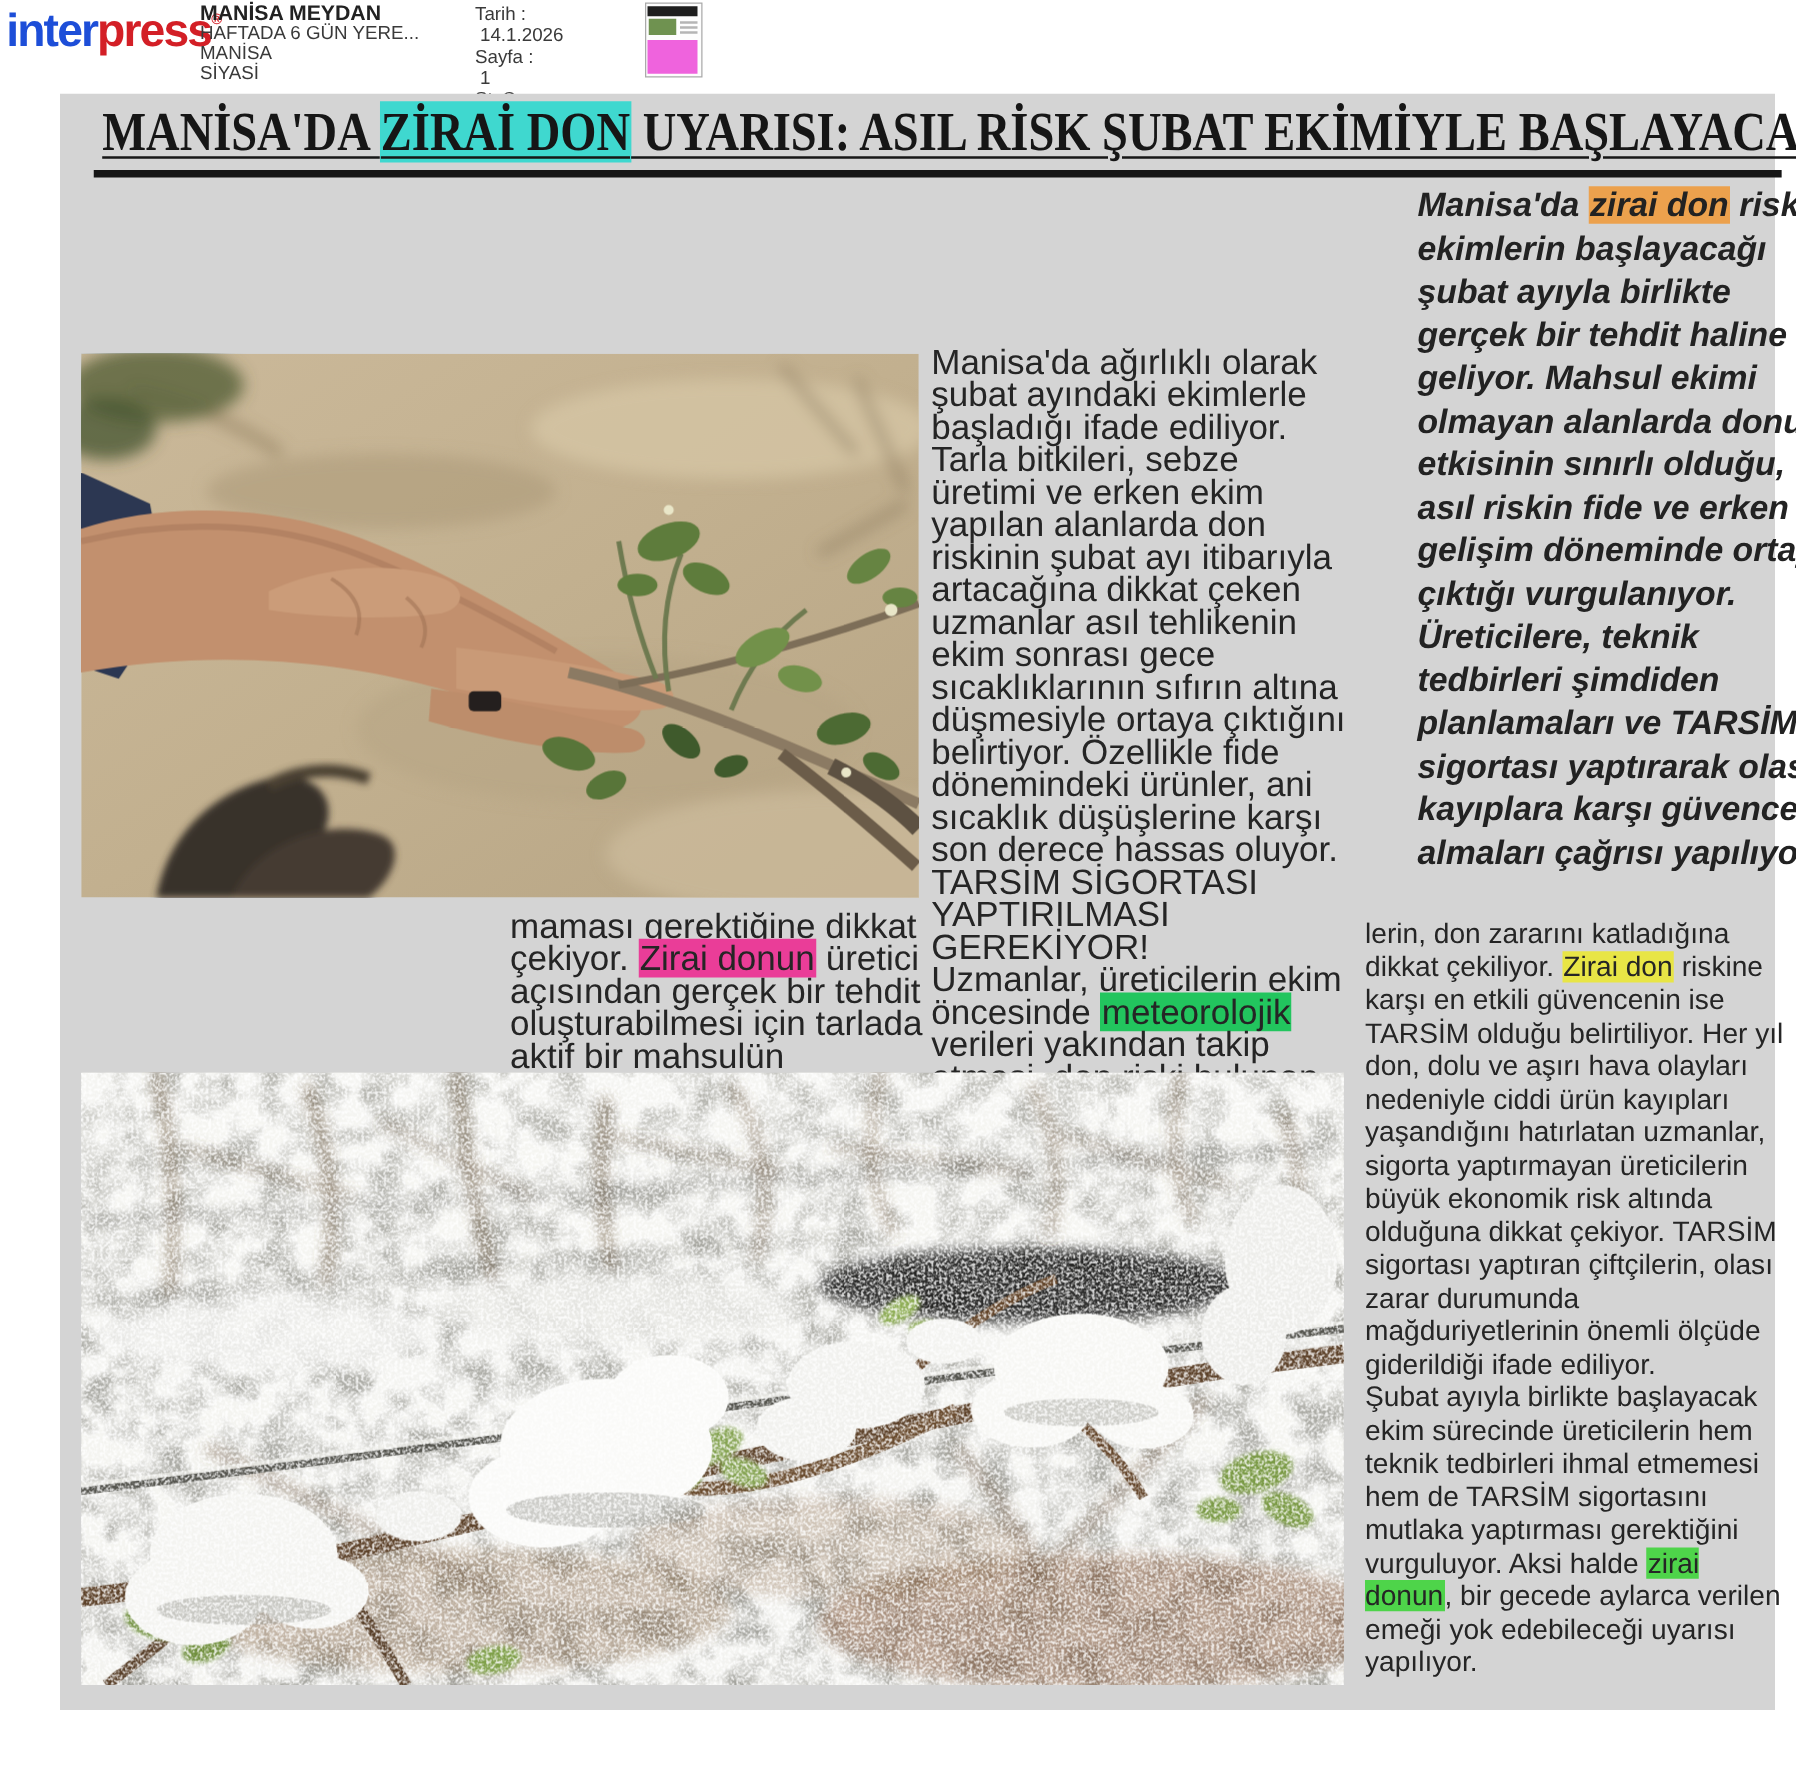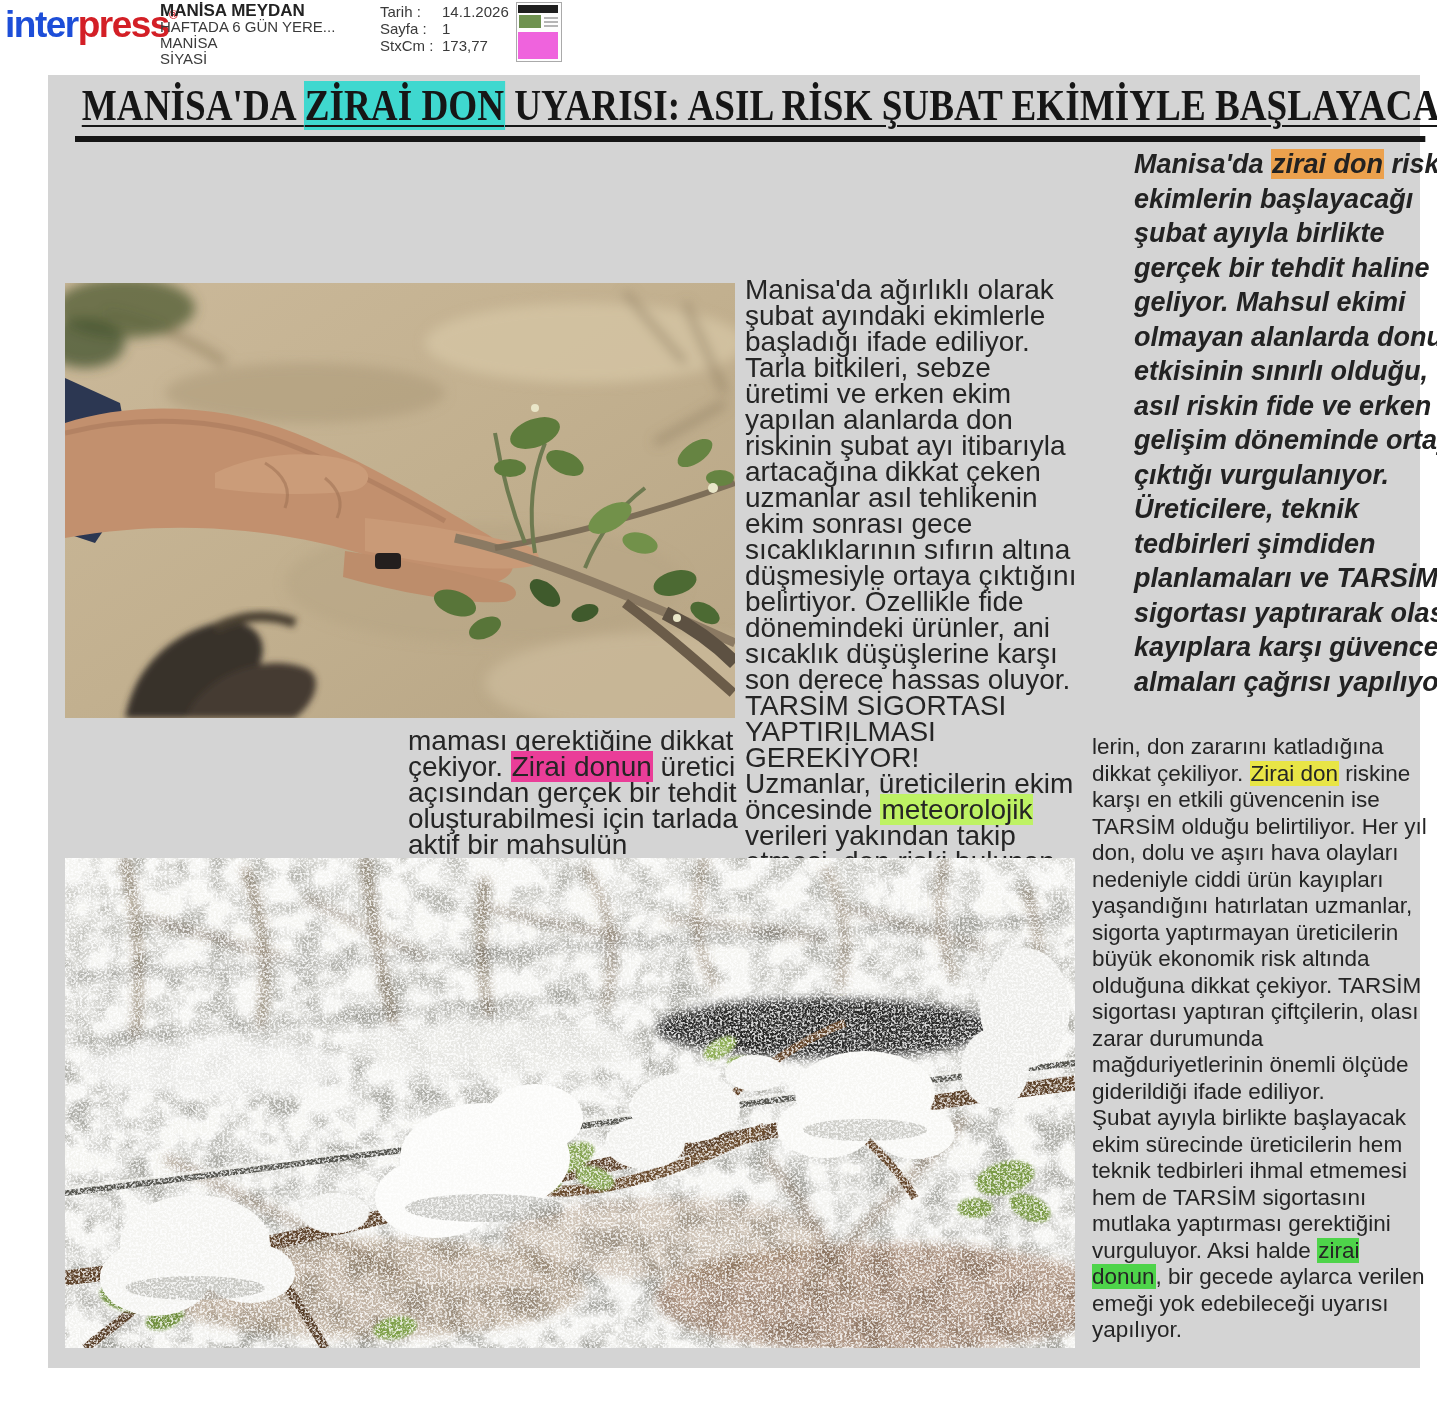--- a/index.html
+++ b/index.html
@@ -10,21 +10,21 @@
   }
   
   .hdr{position:absolute;left:0;top:0;width:1437px;height:75px;background:#fff;}
   .logo{position:absolute;left:5px;top:6px;font-size:37px;font-weight:bold;letter-spacing:-1.5px;line-height:1;}
   .logo .lg1{color:#1d4ed8;}
   .logo .lg2{color:#d31f26;}
   .logo sup{font-size:12px;color:#d31f26;vertical-align:18px;}
   .pub{position:absolute;left:160px;top:3px;font-size:15px;line-height:16px;color:#3a3a3a;}
   .pub .pname{font-size:17px;font-weight:bold;color:#222;}
   .meta{position:absolute;left:380px;top:3px;font-size:15px;line-height:17px;color:#3a3a3a;}
-  .meta .mrow{display:flex;}
+  .meta .mrow{display:flex;flex-direction:column;}
   .meta .mlabel{width:58px;}
   .meta .mval{padding-left:4px;}
   .thumb{position:absolute;left:516px;top:2px;width:44px;height:58px;background:#fdfdfd;border:1px solid #aaa;overflow:hidden;}
   .thumb .t-bar{position:absolute;left:1px;top:2px;width:40px;height:8px;background:#1e1e1e;}
   .thumb .t-img{position:absolute;left:2px;top:12px;width:22px;height:13px;background:#6f9250;}
   .thumb .t-l1,.thumb .t-l2,.thumb .t-l3{position:absolute;right:3px;width:14px;height:2px;background:#b5b5b5;}
   .thumb .t-l1{top:14px}.thumb .t-l2{top:18px}.thumb .t-l3{top:22px}
   .thumb .t-pink{position:absolute;left:1px;top:29px;width:40px;height:27px;background:#ef63dd;}
   
   .page{position:absolute;left:48px;top:75px;width:1372px;height:1293px;background:#d4d4d4;}
@@ -193,21 +193,21 @@
         <circle cx="648" cy="205" r="5" fill="#e9e6c8"></circle>
           <circle cx="612" cy="335" r="4" fill="#e9e6c8"></circle>
           <circle cx="470" cy="125" r="4" fill="#e9e6c8"></circle>
       </g>
     </svg>
   </div>
 
   <div class="col col-mid">
     <p>Manisa'da ağırlıklı olarak şubat ayındaki ekimlerle başladığı ifade ediliyor. Tarla bitkileri, sebze üretimi ve erken ekim yapılan alanlarda don riskinin şubat ayı itibarıyla artacağına dikkat çeken uzmanlar asıl tehlikenin ekim sonrası gece sıcaklıklarının sıfırın altına düşmesiyle ortaya çıktığını belirtiyor. Özellikle fide dönemindeki ürünler, ani sıcaklık düşüşlerine karşı son derece hassas oluyor.</p>
     <p class="mid-head">TARSİM SİGORTASI YAPTIRILMASI GEREKİYOR!</p>
-    <p><span>Uzmanlar, üreticilerin ekim öncesinde </span><span class="hl" style="background-color: #bef264;">meteorolojik</span><span> verileri yakından takip etmesi, don riski bulunan gecelerde sulama, örtüleme ve rüzgâr kırıcı gibi koruyucu önlemleri planlaması gerektiğini vurguluyor. Ayrıca yanlış zamanda yapılan erken ekim-</span></p>
+    <p><span>Uzmanlar, üreticilerin ekim öncesinde </span><span class="hl" style="background-color: #22c55e;">meteorolojik</span><span> verileri yakından takip etmesi, don riski bulunan gecelerde sulama, örtüleme ve rüzgâr kırıcı gibi koruyucu önlemleri planlaması gerektiğini vurguluyor. Ayrıca yanlış zamanda yapılan erken ekim-</span></p>
   </div>
 
   <div class="col col-right-lead"><span>Manisa'da </span><span class="hl" style="background-color: rgb(236, 161, 77);">zirai don</span><span> riski, ekimlerin başlayacağı şubat ayıyla birlikte gerçek bir tehdit haline geliyor. Mahsul ekimi olmayan alanlarda donun etkisinin sınırlı olduğu, asıl riskin fide ve erken gelişim döneminde ortaya çıktığı vurgulanıyor. Üreticilere, teknik tedbirleri şimdiden planlamaları ve TARSİM sigortası yaptırarak olası kayıplara karşı güvence almaları çağrısı yapılıyor.</span></div>
 
   <div class="col col2"><span>maması gerektiğine dikkat çekiyor. </span><span class="hl" style="background-color: rgb(234, 61, 152);">Zirai donun</span><span> üretici açısından gerçek bir tehdit oluşturabilmesi için tarlada aktif bir mahsulün bulunması gerektiği, bu sürecin ise</span></div>
 
   <div class="col col-right-body">
     <p><span>lerin, don zararını katladığına dikkat çekiliyor. </span><span class="hl" style="background-color: rgb(232, 229, 70);">Zirai don</span><span> riskine karşı en etkili güvencenin ise TARSİM olduğu belirtiliyor. Her yıl don, dolu ve aşırı hava olayları nedeniyle ciddi ürün kayıpları yaşandığını hatırlatan uzmanlar, sigorta yaptırmayan üreticilerin büyük ekonomik risk altında olduğuna dikkat çekiyor. TARSİM sigortası yaptıran çiftçilerin, olası zarar durumunda mağduriyetlerinin önemli ölçüde giderildiği ifade ediliyor.</span></p>
     <p><span>Şubat ayıyla birlikte başlayacak ekim sürecinde üreticilerin hem teknik tedbirleri ihmal etmemesi hem de TARSİM sigortasını mutlaka yaptırması gerektiğini vurguluyor. Aksi halde </span><span class="hl" style="background-color: rgb(78, 212, 74);">zirai donun</span><span>, bir gecede aylarca verilen emeği yok edebileceği uyarısı yapılıyor.</span></p>
   </div>

